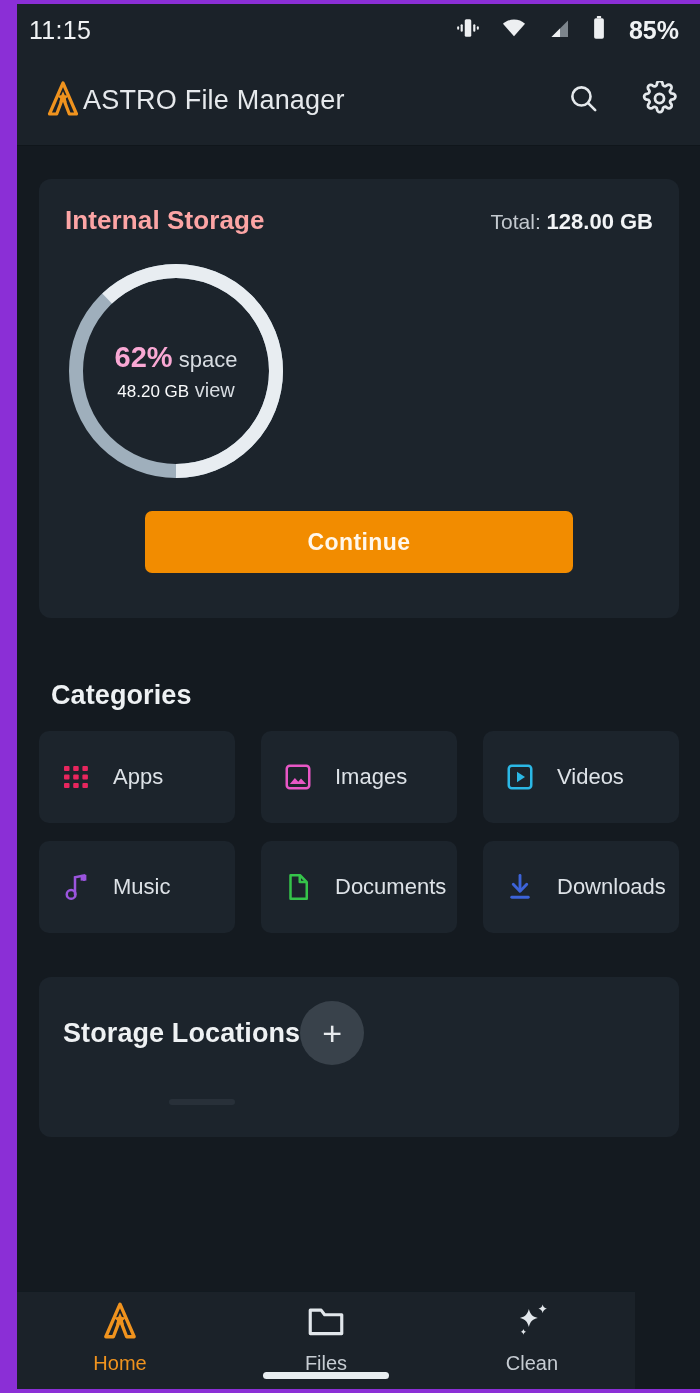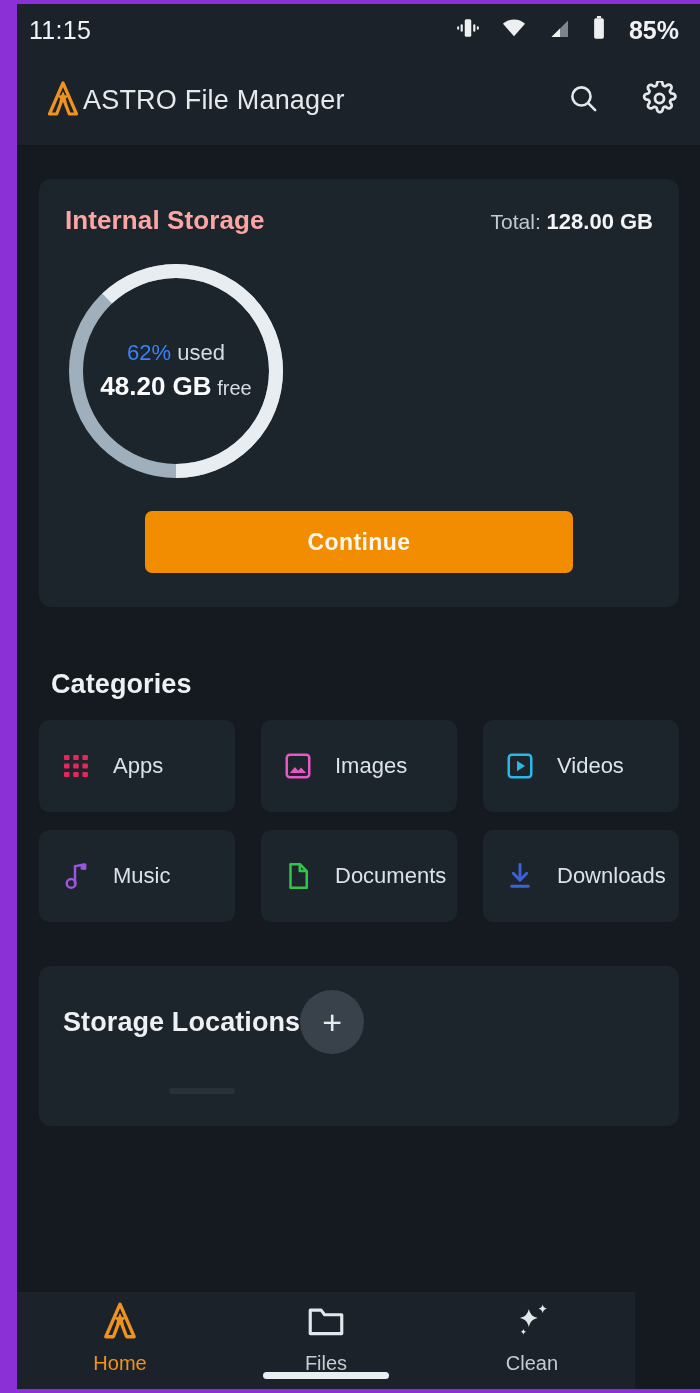--- a/index.html
+++ b/index.html
@@ -70,32 +70,32 @@
   .donut-wrap {
     width:230px; height:230px; position:relative; flex:0 0 auto;
     margin-left:-4px;
   }
   .donut-label {
     position:absolute; inset:0;
     display:flex; flex-direction:column; align-items:center; justify-content:center;
     gap:5px;
   }
   .donut-l1 { font-size:22px; color:#D7DCE1; }
-  .donut-l1 b { font-size:22px; font-weight:400; color:#3b82f6; }
+  .donut-l1 b { font-size:29px; font-weight:700; color:#f9a8d4; }
   .donut-l2 { font-size:20px; color:#D7DCE1; }
-  .donut-l2 b { font-size:26px; font-weight:700; color:#FAFBFC;margin-top:29px; }
+  .donut-l2 b { font-size:17px; font-weight:400; color:#FAFBFC;margin-top:29px; }
 
   .storage-blurb {
     flex:1; margin-left:16px; margin-right:4px;
     font-size:21px; line-height:1.42; color:#C8CED4;
   }
 
   .continue-btn {
     display:block;
-    margin:25px auto 4px auto;
+    margin:25px auto 15px auto;
     width:428px; height:62px;
     background:#F28C00;
     border:none; border-radius:7px;
     color:#FFF7EC; font-size:23px; font-weight:700;
     font-family:"Liberation Sans", sans-serif;
     letter-spacing:.4px;
     cursor:pointer;
   }
 
   
@@ -237,25 +237,25 @@
         <div class="donut-wrap">
           <svg width="230" height="230" viewBox="0 0 230 230">
 
             <circle cx="115" cy="115" r="100" fill="none" stroke="#9FAFBC" stroke-width="14"></circle>
 
             <circle cx="115" cy="115" r="100" fill="none" stroke="#E8EDF1" stroke-width="14" stroke-linecap="butt" stroke-dasharray="389.56 628.32" transform="rotate(-90 115 115) scale(-1,1) translate(-230,0)"></circle>
           </svg>
           <div class="donut-label">
             <div class="donut-l1">
               <b>62%</b>
-              <span>used</span>
+              <span>space</span>
             </div>
             <div class="donut-l2">
               <b>48.20 GB</b>
-              <span>free</span>
+              <span>view</span>
             </div>
           </div>
         </div>
       </div>
 
       <button class="continue-btn">Continue</button>
     </div>
 
     <div class="section-title">Categories</div>
 

